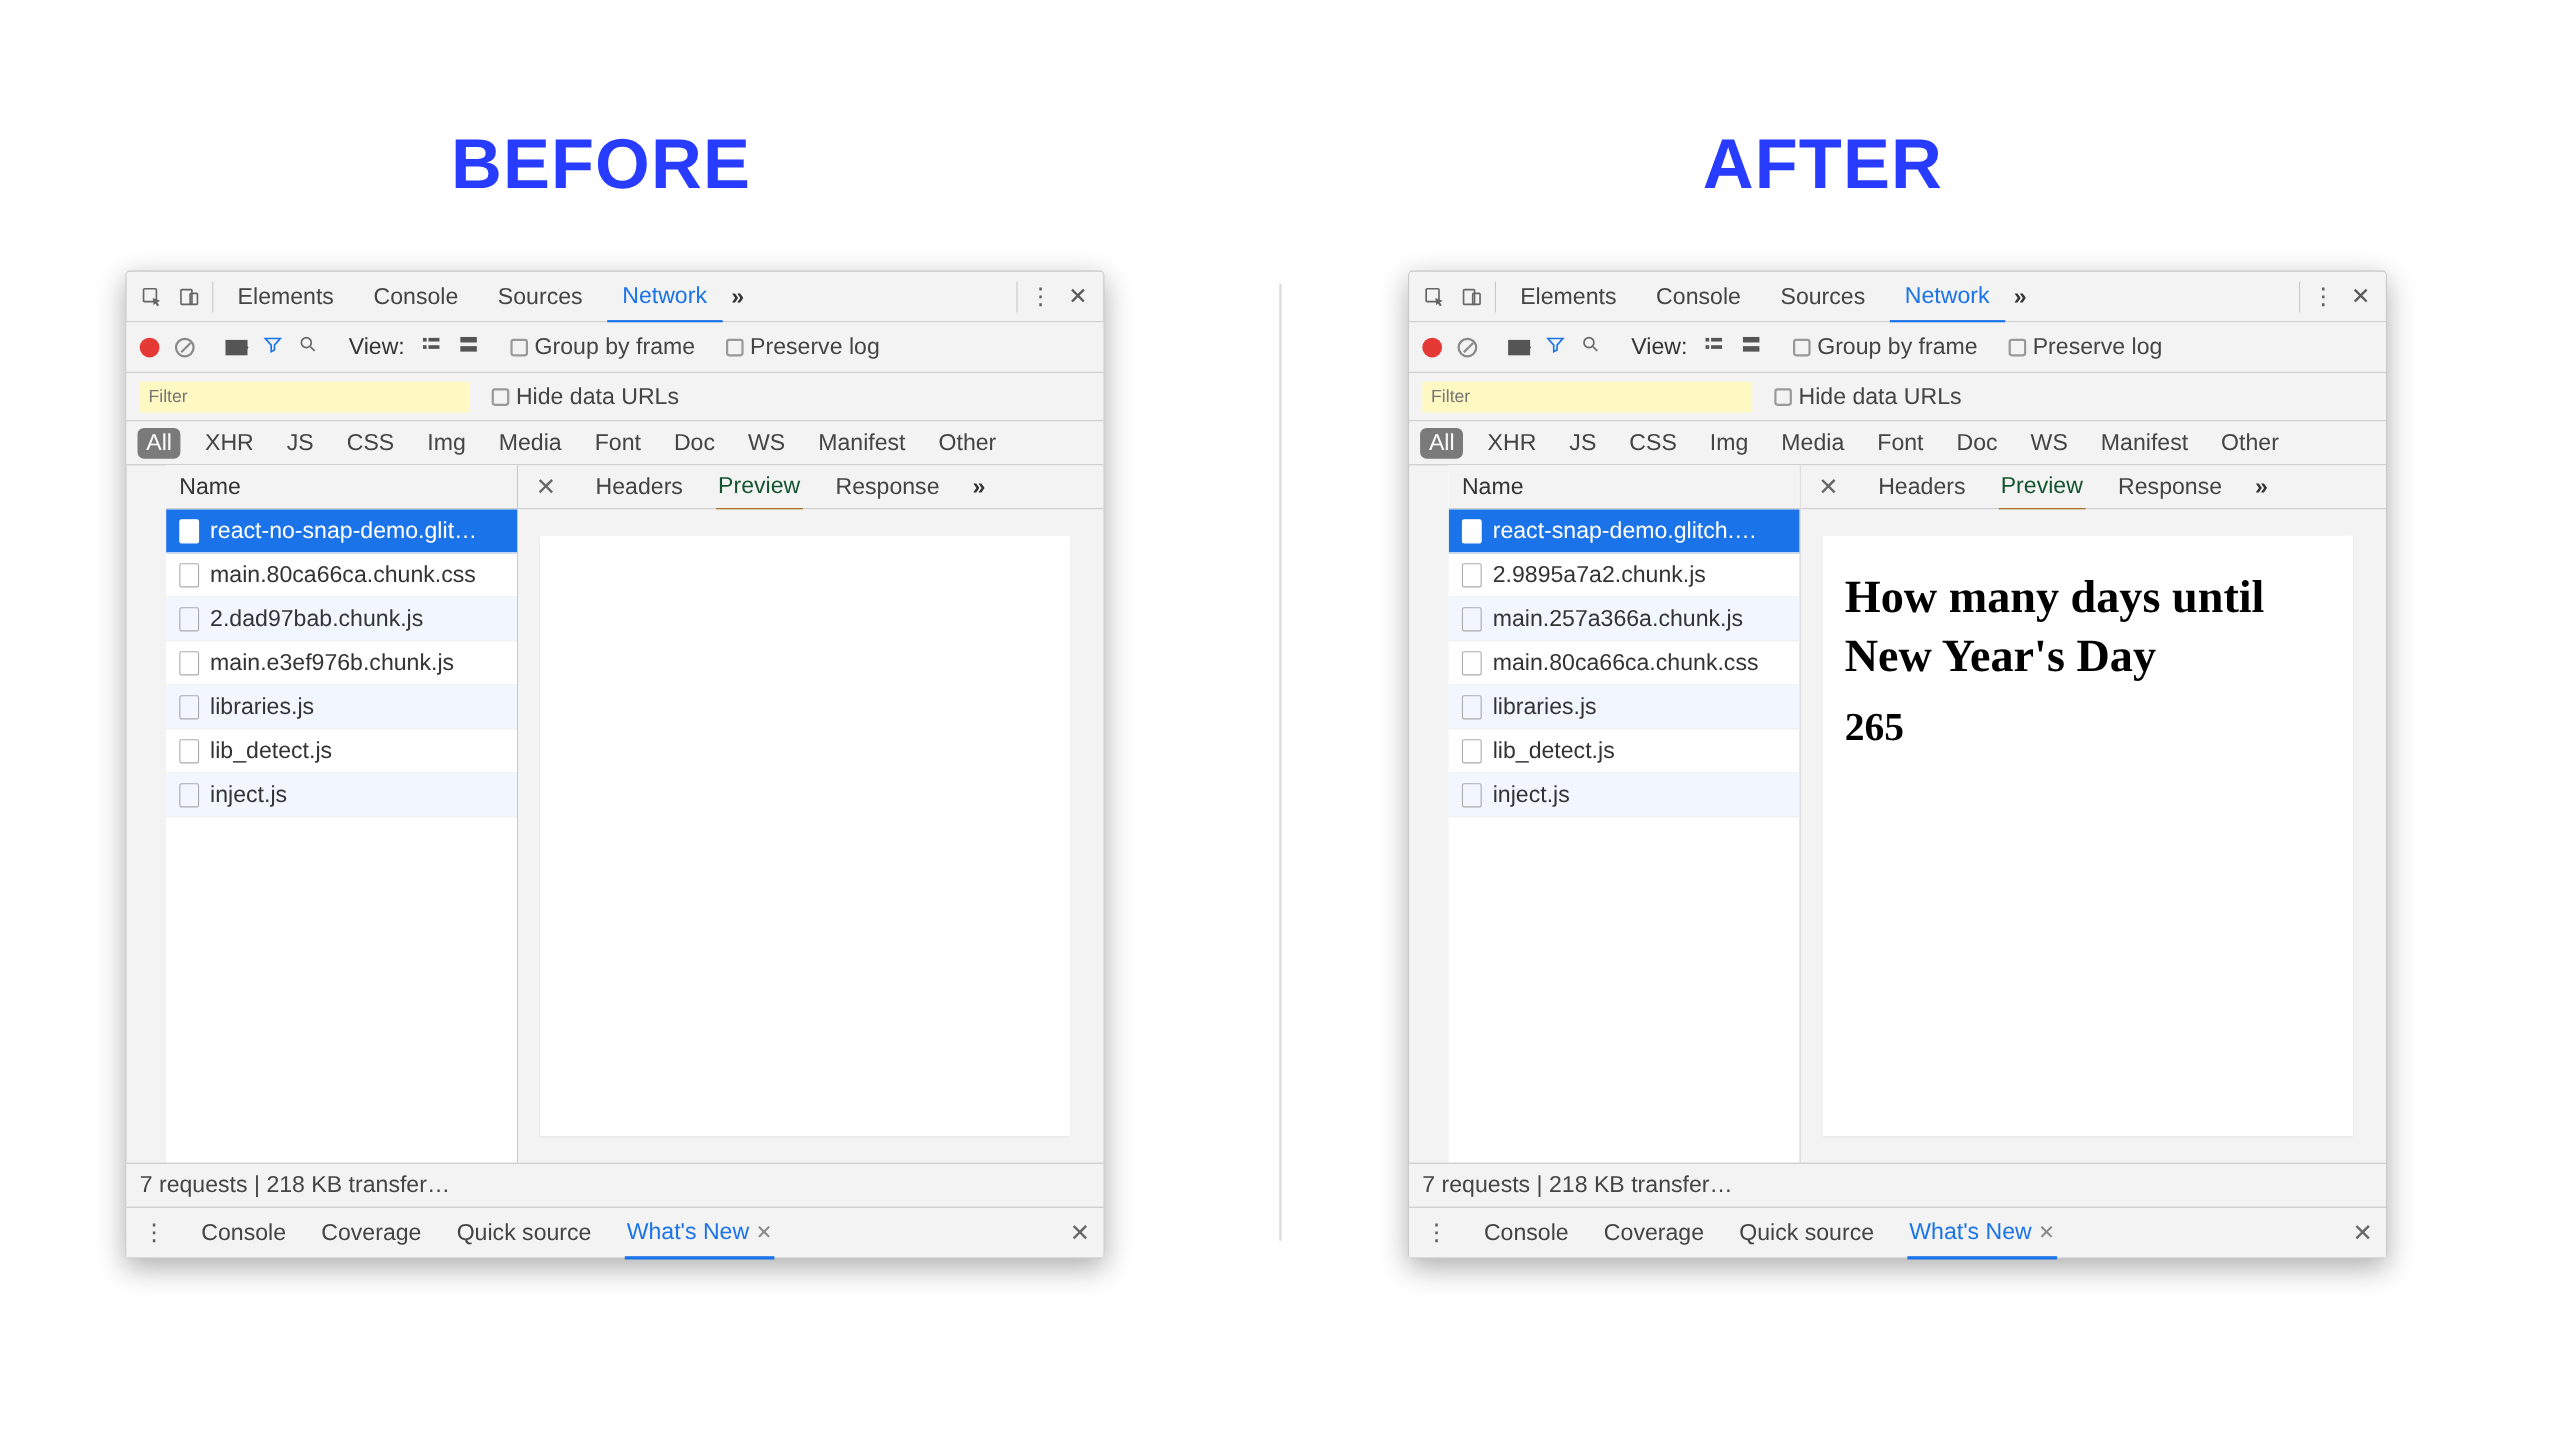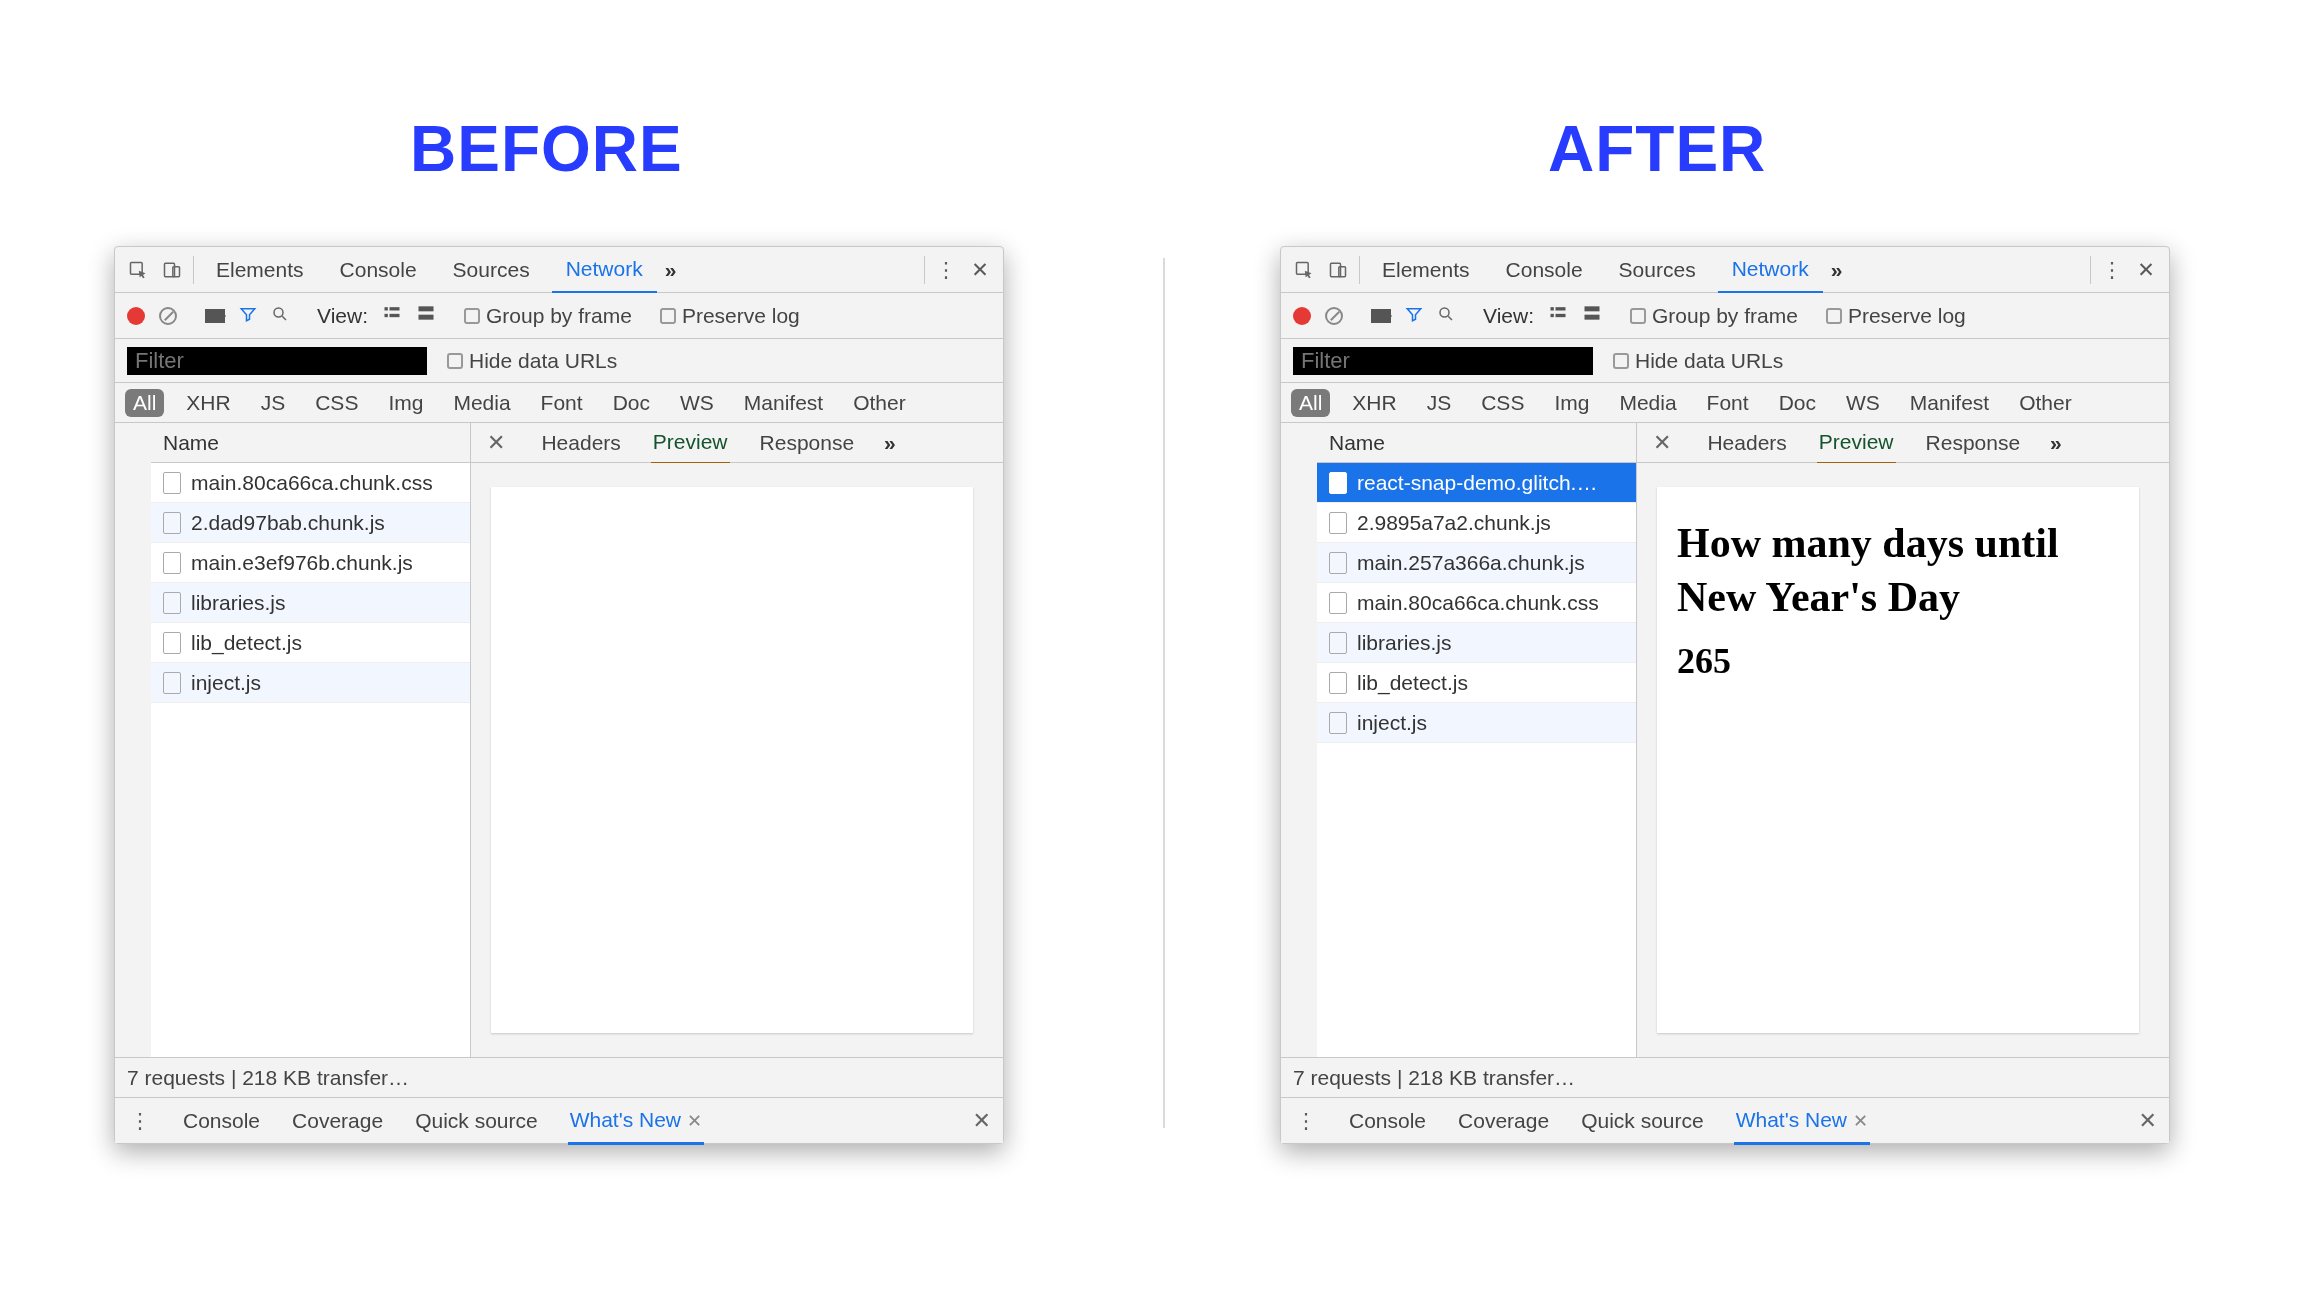--- a/index.html
+++ b/index.html
@@ -79,21 +79,21 @@
   .mag svg { width:18px; height:18px; stroke:#666; fill:none; stroke-width:2; }
   .cbx { display:flex; align-items:center; gap:6px; color:#444; }
   .cbx .box { width:16px; height:16px; border:2px solid #999; border-radius:3px; }
 
   
   .filterrow {
     display:flex; align-items:center; height:44px; border-bottom:1px solid #c8c8c8;
     padding:0 12px; gap:20px; background:#f3f3f3;
   }
   .filterrow input {
-    border:none; background:#000000; height:28px; width:300px; font-size:22px; padding:0 8px; color:#888;
+    border:none; background:#fef9c3; height:28px; width:300px; font-size:16px; padding:0 8px; color:#888;
   }
 
   
   .typerow {
     display:flex; align-items:center; height:40px; border-bottom:1px solid #c8c8c8;
     padding:0 10px; gap:14px; color:#444; background:#f3f3f3;
   }
   .typerow .pill { padding:2px 8px; }
   .typerow .pill.active { background:#7a7a7a; color:#fff; border-radius:6px; }
 
@@ -219,20 +219,24 @@
     <span class="pill">Doc</span>
     <span class="pill">WS</span>
     <span class="pill">Manifest</span>
     <span class="pill">Other</span>
   </div>
 
   <div class="split">
     <div class="reqlist">
       <div class="hdr">Name</div>
       <div class="rows">
+        <div class="reqrow sel">
+            <span class="fi"></span>
+            <span>react-no-snap-demo.glit…</span>
+          </div>
         <div class="reqrow">
             <span class="fi"></span>
             <span>main.80ca66ca.chunk.css</span>
           </div>
         <div class="reqrow alt">
             <span class="fi"></span>
             <span>2.dad97bab.chunk.js</span>
           </div>
         <div class="reqrow">
             <span class="fi"></span>

